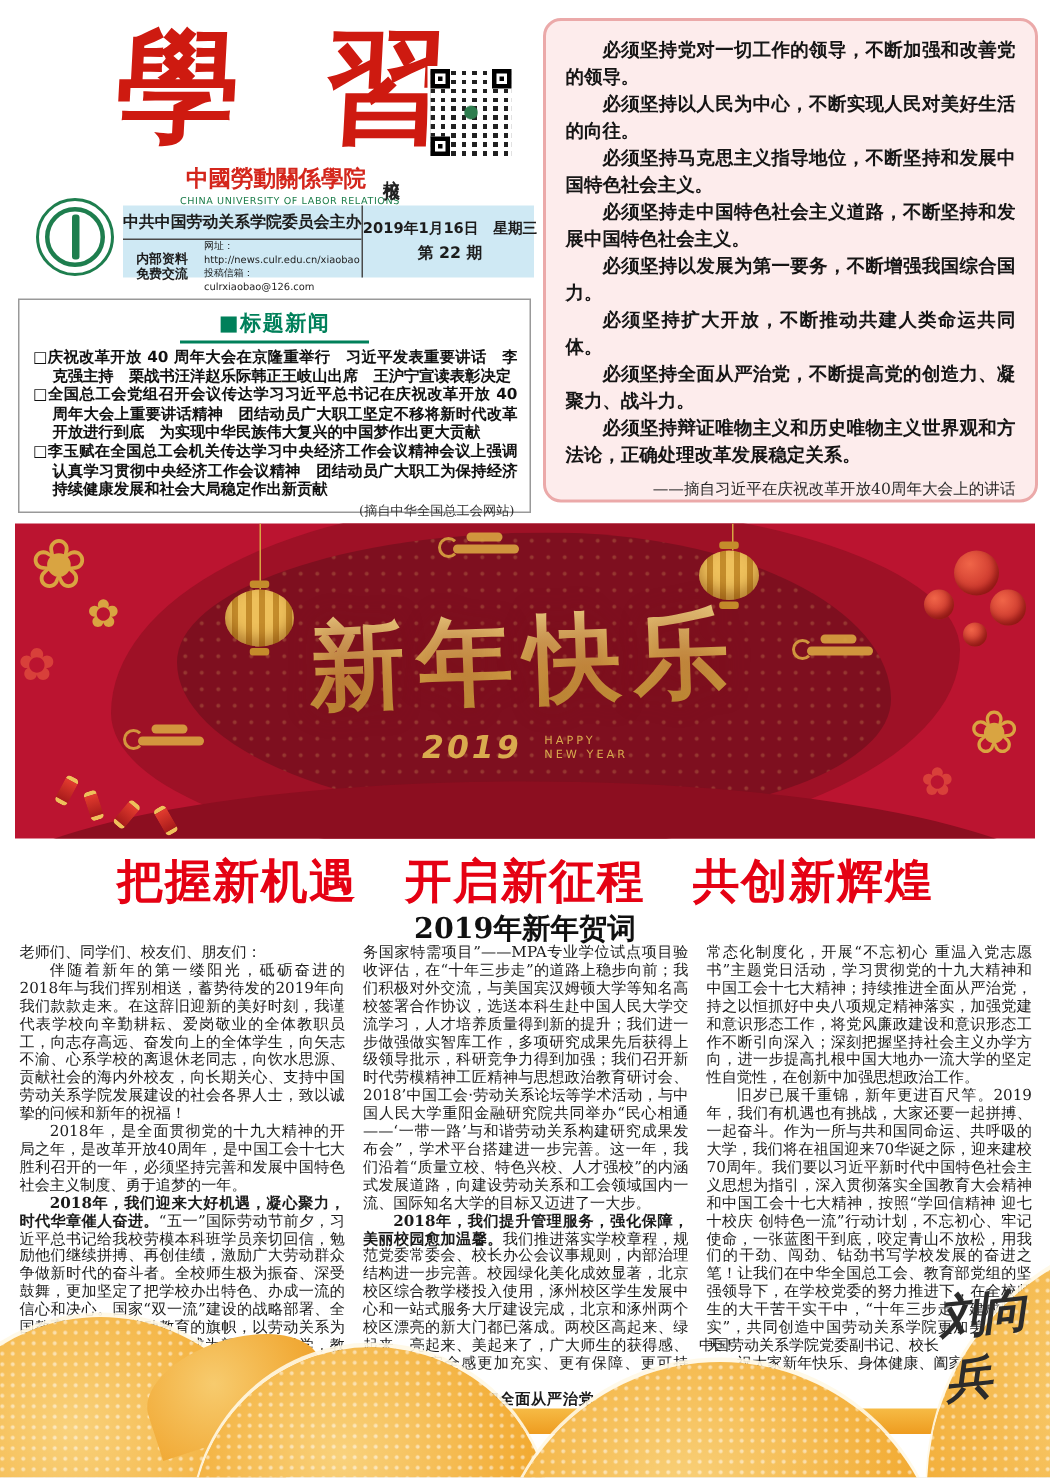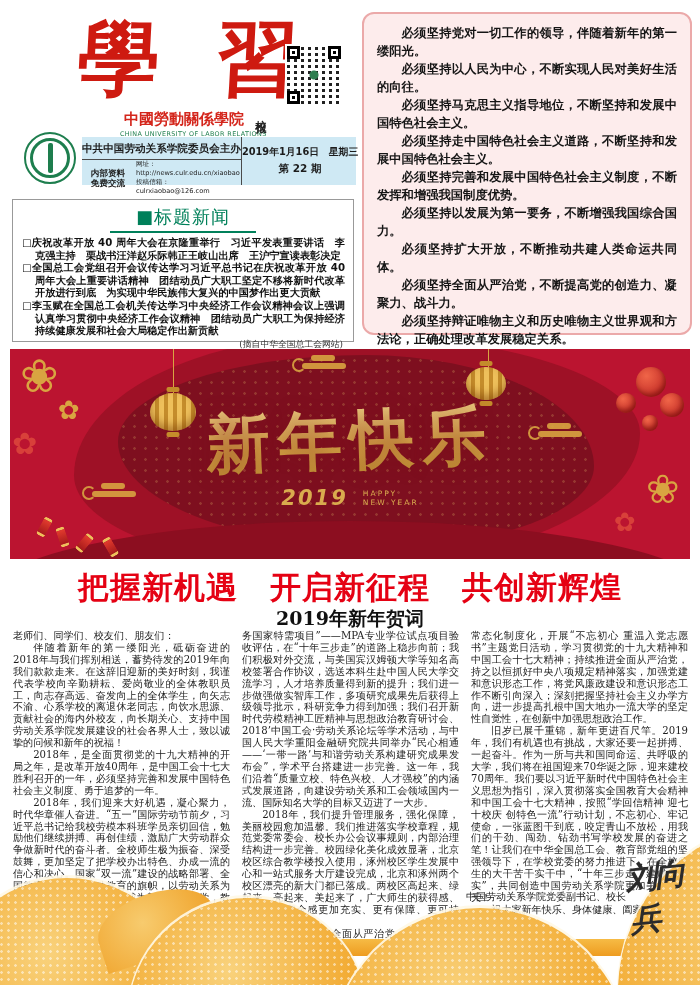--- a/index.html
+++ b/index.html
@@ -48,21 +48,21 @@
   .quote-box {
     position:absolute; left:362px; top:12px; width:330px; height:323px;
     background:#fdecec; border:2px solid #eba9a9; border-radius:12px;
     padding:10px 13px 6px; font-family:"DejaVu Serif", serif;
   }
   .q-line { font-size:12.3px; font-weight:bold; line-height:18px; text-indent:2em; color:#151515; text-align:justify; }
   .quote-attr { margin-top:7px; font-size:10.4px; text-align:right; color:#2a2a2a; }
   
   .news-box { position:absolute; left:12px; top:199px; width:342px; height:143px; border:1px solid #999; background:#fff; }
   .news-title-row { text-align:center; margin-top:5px; }
-  .news-title { display:inline-block; font-size:18px; font-weight:normal; color:#00805a; border-bottom:2px solid #00805a; padding:0 26px 2px; letter-spacing:1px; }
+  .news-title { display:inline-block; font-size:14px; font-weight:bold; color:#00805a; border-bottom:2px solid #00805a; padding:0 26px 2px; letter-spacing:1px; }
   .news-items { padding:4px 8px 0 9px; }
   .news-item { font-size:10.2px; font-weight:bold; line-height:12.6px; text-align:justify; padding-left:13px; text-indent:-13px; color:#111; }
   .news-source { text-align:right; font-size:8.8px; color:#333; padding-right:10px; margin-top:1px; font-family:"DejaVu Serif",serif; }
   
   .banner { position:absolute; left:10px; top:349px; width:680px; height:210px; background:#bb1430; overflow:hidden; }
   .blob1 { position:absolute; left:64px; top:-14px; width:566px; height:234px; background:#9e1126; border-radius:48% 52% 55% 45% / 60% 42% 58% 40%; }
   .blob2 { position:absolute; left:108px; top:6px; width:476px; height:192px; background:#7e0f1f;
            border-radius:52% 48% 45% 55% / 45% 58% 42% 55%;
            background-image:radial-gradient(rgba(233,197,110,.22) 1px, transparent 1.6px); background-size:11px 11px; }
   .banner-wave { position:absolute; left:-30px; bottom:-52px; width:740px; height:90px; background:#8c0e20; border-radius:50% 50% 0 0 / 90% 90% 0 0; }
@@ -90,21 +90,21 @@
   .ball { position:absolute; border-radius:50%; background:radial-gradient(circle at 35% 30%, #f06548, #b81d1d); z-index:2; box-shadow:inset -2px -3px 5px rgba(90,0,0,.5); }
   .cracker { position:absolute; width:9px; height:20px; border-radius:3px; background:linear-gradient(#e23b2e,#a81b1b); border-top:3px solid #eec05b; border-bottom:3px solid #eec05b; z-index:2; }
   
   .article-headline { position:absolute; left:0; top:567px; width:100%; text-align:center; font-size:31px; font-weight:bold; color:#e50113; letter-spacing:1px; white-space:nowrap; }
   .article-subtitle { position:absolute; left:0; top:606px; width:100%; text-align:center; font-size:19px; font-weight:bold; font-family:"DejaVu Serif",serif; color:#101010; }
   .body-cols { position:absolute; left:13px; top:630px; width:676px; height:292px; display:flex; gap:12px; z-index:1; }
   .bcol { width:217px; font-family:"DejaVu Serif",serif; font-size:10.1px; line-height:11.9px; text-align:justify; color:#1b1b1b; }
   .bcol p { text-indent:2em; }
   .bcol p.flush { text-indent:0; }
   .bcol p.cont { text-indent:0; }
-  .lead { font-weight:normal; font-family:"DejaVu Serif",serif; }
+  .lead { font-weight:bold; font-family:"DejaVu Serif",serif; }
   
   .sign-block { position:absolute; left:466px; top:855px; width:226px; z-index:4; }
   .sign-row { display:flex; align-items:center; }
   .sign-title { font-size:10px; font-family:Liberation Sans, sans-serif; color:#161616; white-space:nowrap; }
   .sign-name { font-size:31px; font-weight:bold; font-style:italic; font-family:"DejaVu Serif",serif; color:#2b2b2b; transform:rotate(-6deg); margin-left:2px; letter-spacing:-2px; }
   
   .gold { position:absolute; border-radius:50%;
     background:radial-gradient(circle at 42% 30%, #f9d27c, #f2a92f 60%, #e3921a);
     background-image:radial-gradient(rgba(255,255,255,.5) 1px, transparent 1.6px),
                      radial-gradient(circle at 42% 30%, #f9d27c, #f2a92f 60%, #e3921a);
@@ -155,25 +155,24 @@
       </div>
     </div>
     <div class="info-right">
       <div class="info-date">2019年1月16日　星期三</div>
       <div class="info-issue">第 22 期</div>
     </div>
   </div>
 
   <div class="quote-box">
     <div>
-        <p class="q-line">必须坚持党对一切工作的领导，伴随着新年的第一缕阳光。</p>
+        <p class="q-line">必须坚持党对一切工作的领导，不断加强和改善党的领导。</p>
         <p class="q-line">必须坚持以人民为中心，不断实现人民对美好生活的向往。</p>
         <p class="q-line">必须坚持马克思主义指导地位，不断坚持和发展中国特色社会主义。</p>
         <p class="q-line">必须坚持走中国特色社会主义道路，不断坚持和发展中国特色社会主义。</p>
-        <p class="q-line">必须坚持完善和发展中国特色社会主义制度，不断发挥和增强我国制度优势。</p>
         <p class="q-line">必须坚持以发展为第一要务，不断增强我国综合国力。</p>
         <p class="q-line">必须坚持扩大开放，不断推动共建人类命运共同体。</p>
         <p class="q-line">必须坚持全面从严治党，不断提高党的创造力、凝聚力、战斗力。</p>
         <p class="q-line">必须坚持辩证唯物主义和历史唯物主义世界观和方法论，正确处理改革发展稳定关系。</p>
       </div>
     <div class="quote-attr">——摘自习近平在庆祝改革开放40周年大会上的讲话</div>
   </div>
 
   <div class="news-box">
     <div class="news-title-row">

